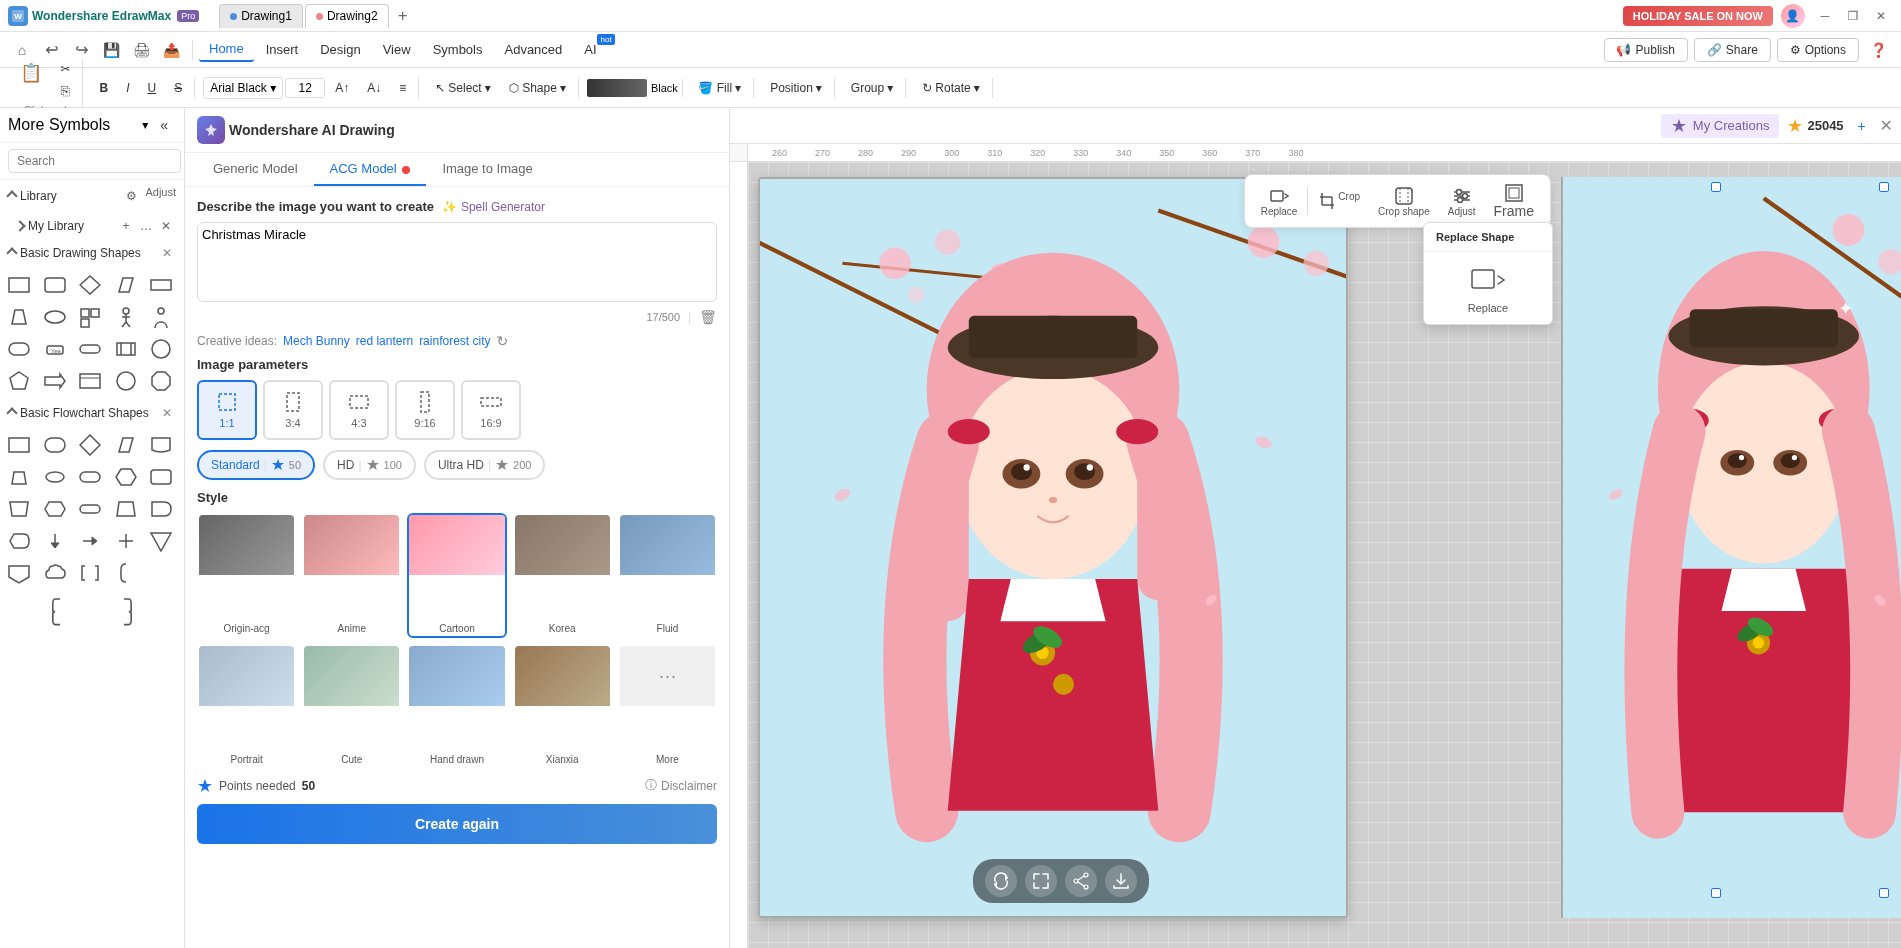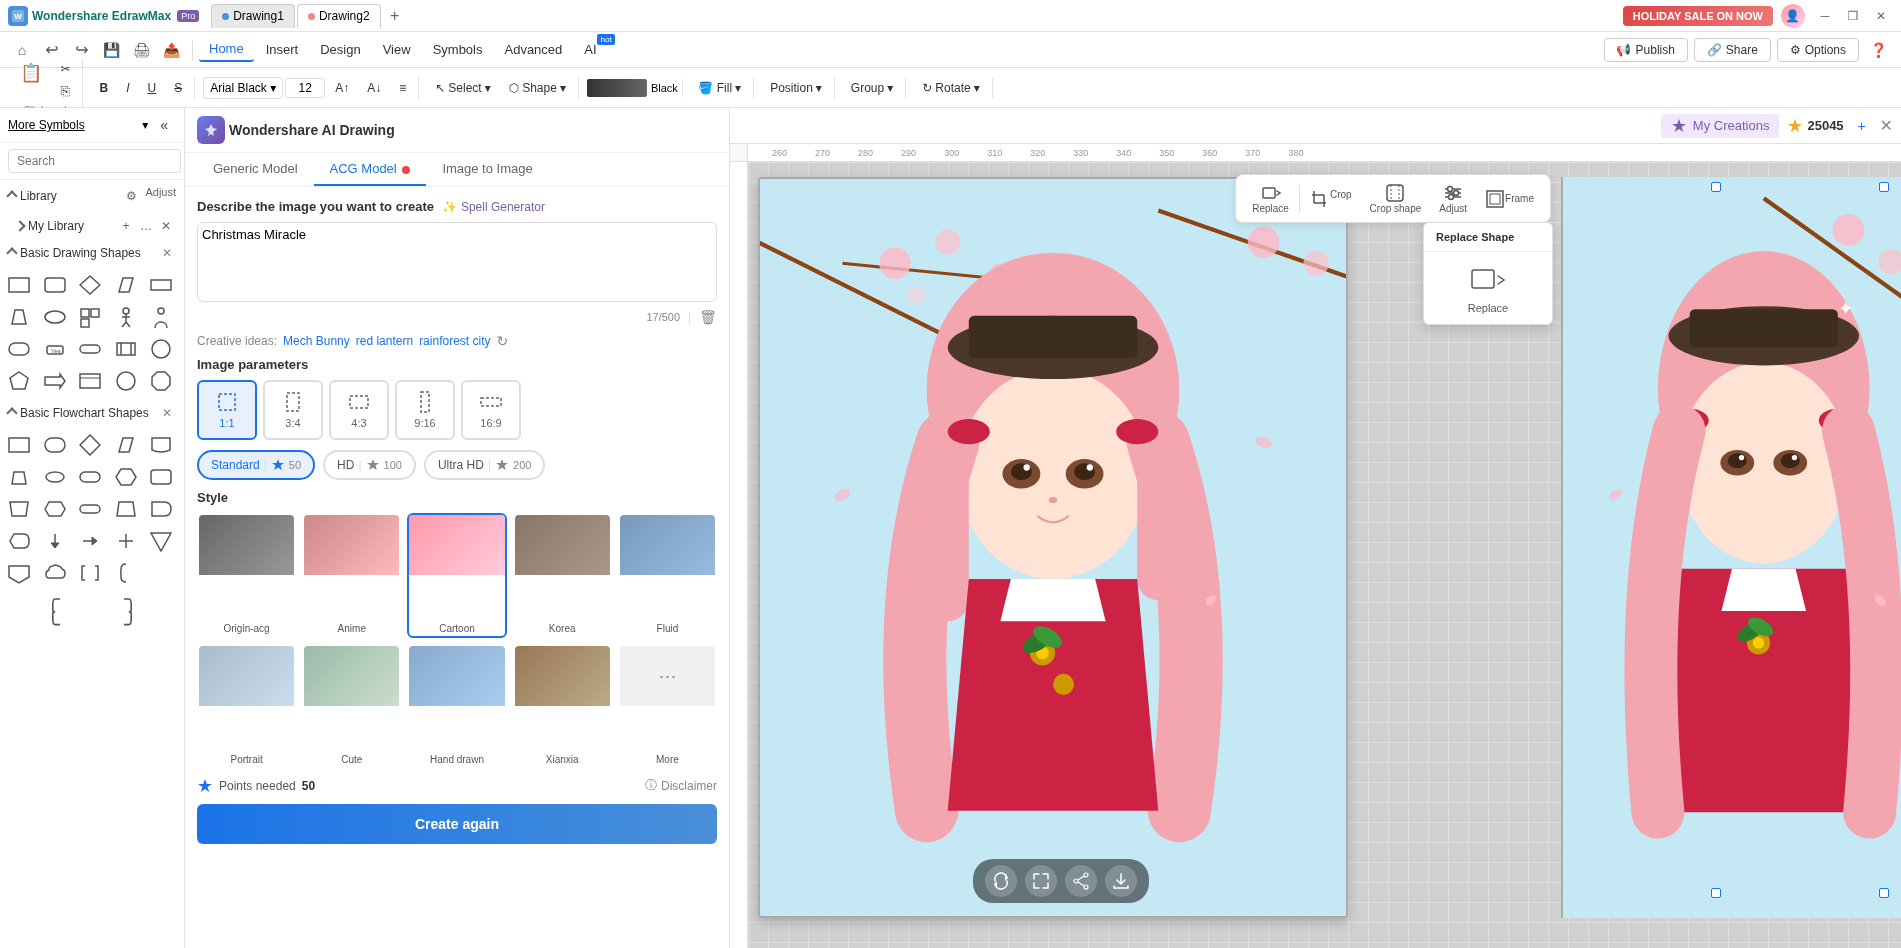--- a/index.html
+++ b/index.html
@@ -5,21 +5,21 @@
     * { box-sizing: border-box; margin: 0; padding: 0; }
     body { font-family: 'Segoe UI', Arial, sans-serif; font-size: 12px; background: #f0f0f0; overflow: hidden; width: 1901px; height: 948px; }
 
     
     .titlebar {
       display: flex; align-items: center; height: 32px;
       background: #fff; border-bottom: 1px solid #e0e0e0;
       padding: 0 8px; gap: 4px;
     }
     .titlebar-logo { width: 20px; height: 20px; background: #4a90d9; border-radius: 4px; display: flex; align-items: center; justify-content: center; color: white; font-size: 10px; font-weight: bold; }
-    .titlebar-tabs { display: flex; gap: 2px; margin-left: 8px; }
+    .titlebar-tabs { display: flex; gap: 2px; margin-left: 16px; }
     .titlebar-tab { display: flex; align-items: center; gap: 4px; padding: 4px 10px; background: #e8e8e8; border-radius: 4px 4px 0 0; font-size: 12px; cursor: pointer; border: 1px solid #ccc; border-bottom: none; }
     .titlebar-tab.active { background: #fff; }
     .titlebar-tab .dot { width: 7px; height: 7px; border-radius: 50%; background: #e88; display: inline-block; }
     .titlebar-tab .dot.blue { background: #4a90d9; }
     .titlebar-newtab { width: 24px; height: 24px; display: flex; align-items: center; justify-content: center; font-size: 16px; color: #666; cursor: pointer; }
     .titlebar-right { margin-left: auto; display: flex; align-items: center; gap: 8px; }
     .holiday-btn { background: linear-gradient(135deg, #d44, #e77); color: white; padding: 4px 10px; border-radius: 4px; font-size: 11px; font-weight: 600; cursor: pointer; }
     .win-controls { display: flex; gap: 4px; }
     .win-btn { width: 24px; height: 24px; display: flex; align-items: center; justify-content: center; font-size: 12px; color: #666; cursor: pointer; border-radius: 3px; }
 
@@ -292,21 +292,21 @@
       <span>▾</span>
     </div>
   </div>
 </div>
 
 <div class="main-layout">
 
   <div class="left-panel">
 
     <div style="display:flex;align-items:center;padding:6px 8px;border-bottom:1px solid #eee;gap:4px;">
-      <span style="font-size:12px;font-weight:500;flex:1;text-decoration:underline;">More Symbols</span>
+      <span style="font-size:16px;font-weight:500;flex:1;">More Symbols</span>
       <span>▾</span>
       <div class="tb-btn" style="font-size:14px;">«</div>
     </div>
 
     <div style="display:flex;align-items:center;padding:6px 8px;gap:4px;border-bottom:1px solid #eee;">
       <input class="search-input" type="text" placeholder="Search" style="">
 
     </div>
 
     <div class="library-header">
@@ -967,21 +967,21 @@
               <svg width="20" height="20" viewBox="0 0 20 20">
                   <line x1="2" y1="6" x2="18" y2="6" stroke="#555" stroke-width="1.5"></line>
                   <line x1="2" y1="10" x2="18" y2="10" stroke="#555" stroke-width="1.5"></line>
                   <line x1="2" y1="14" x2="18" y2="14" stroke="#555" stroke-width="1.5"></line>
                   <circle cx="7" cy="6" r="2.5" fill="white" stroke="#555" stroke-width="1.5"></circle>
                   <circle cx="13" cy="10" r="2.5" fill="white" stroke="#555" stroke-width="1.5"></circle>
                   <circle cx="8" cy="14" r="2.5" fill="white" stroke="#555" stroke-width="1.5"></circle>
                 </svg>
               <span>Adjust</span>
             </div>
-            <div style="display:flex;flex-direction:row;align-items:center;padding:4px 8px;cursor:pointer;border-radius:4px;font-size:10px;color:#555;min-width:40px;">
+            <div style="display:flex;flex-direction:column;align-items:center;padding:4px 8px;cursor:pointer;border-radius:4px;font-size:14px;color:#555;min-width:40px;">
               <svg width="20" height="20" viewBox="0 0 20 20">
                   <rect x="2" y="2" width="16" height="16" stroke="#555" stroke-width="1.5" fill="none"></rect>
                   <rect x="5" y="5" width="10" height="10" stroke="#555" stroke-width="1" fill="none"></rect>
                 </svg>
               <span>Frame</span>
             </div>
           </div>
 
           <div style="position:absolute;top:60px;right:348px;background:white;border:1px solid #ddd;border-radius:6px;box-shadow:0 4px 12px rgba(0,0,0,0.15);z-index:20;width:130px;">
             <div style="padding:8px 12px;border-bottom:1px solid #eee;">

